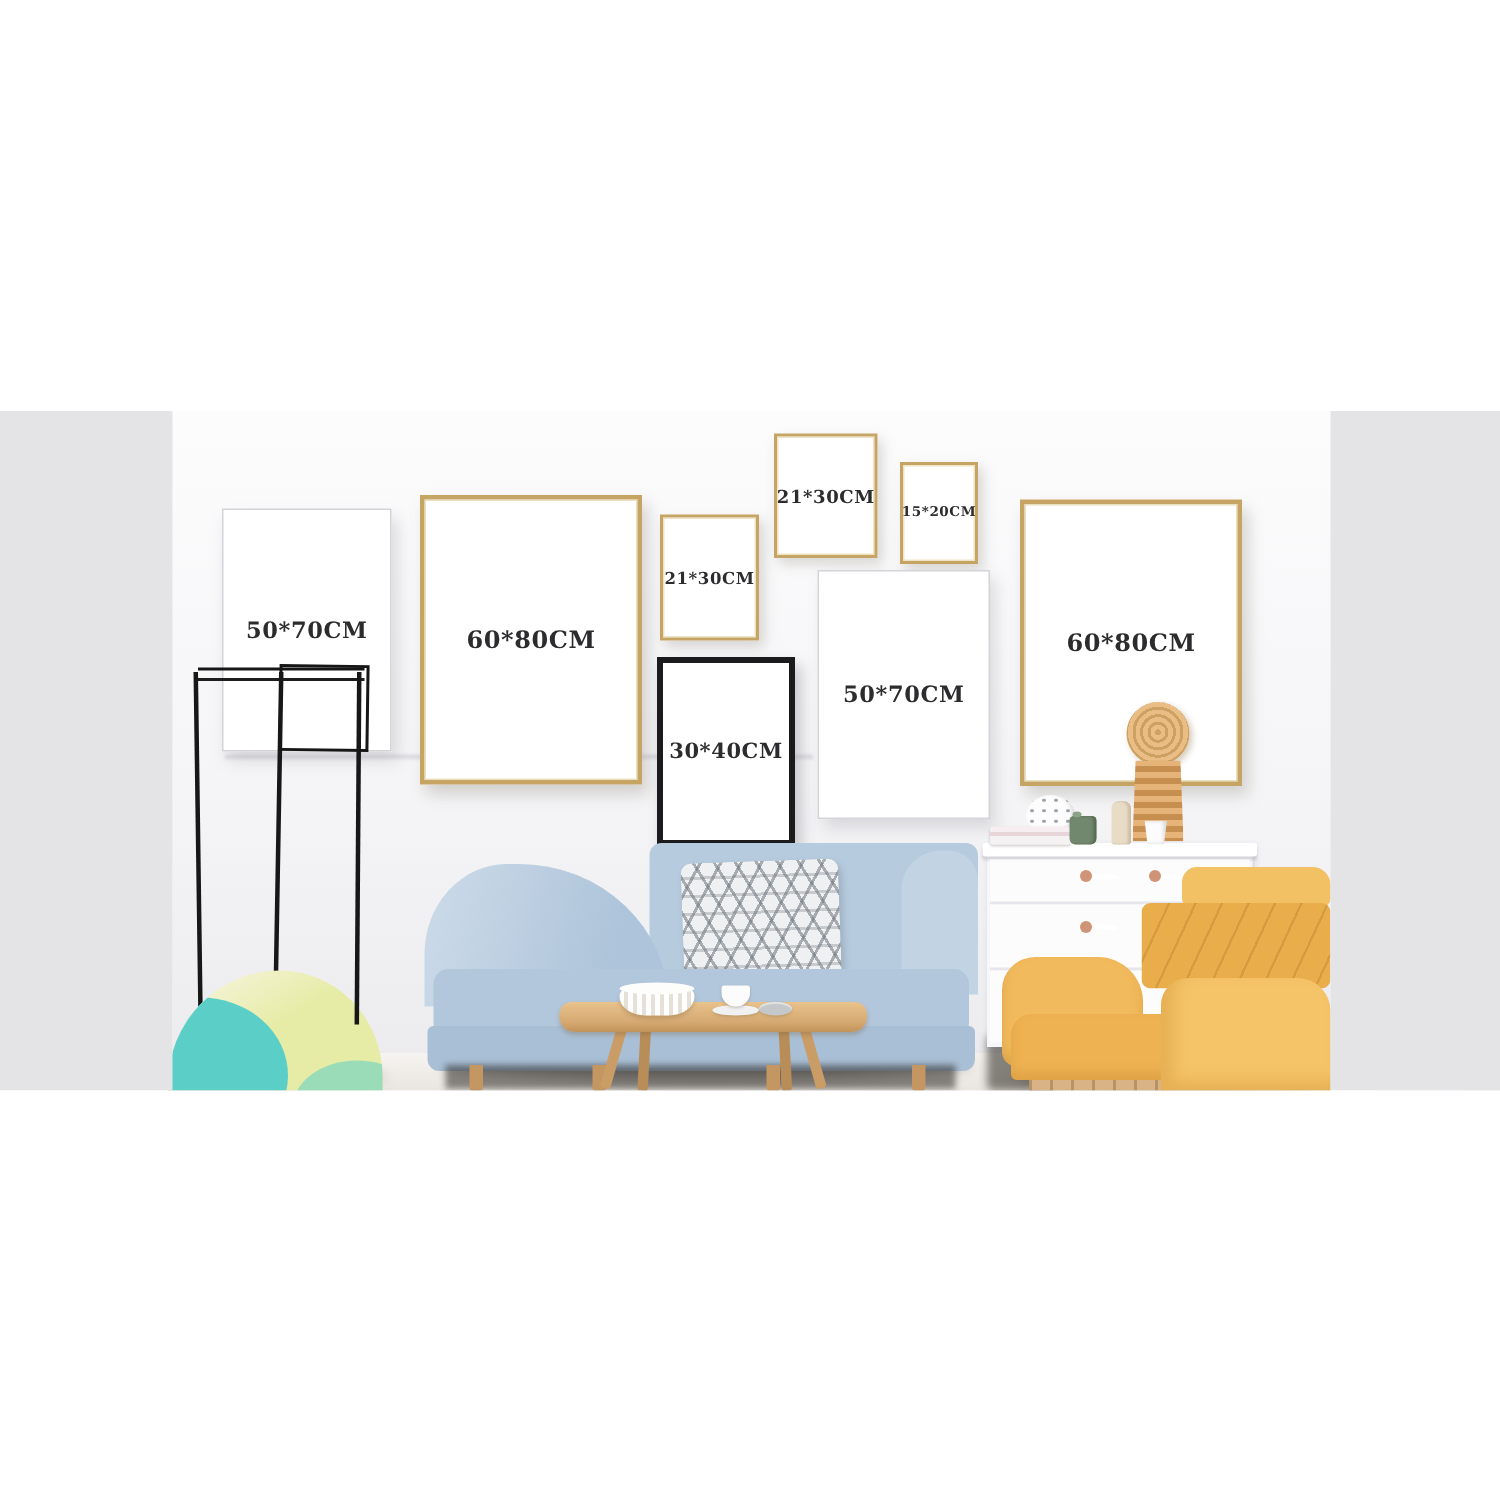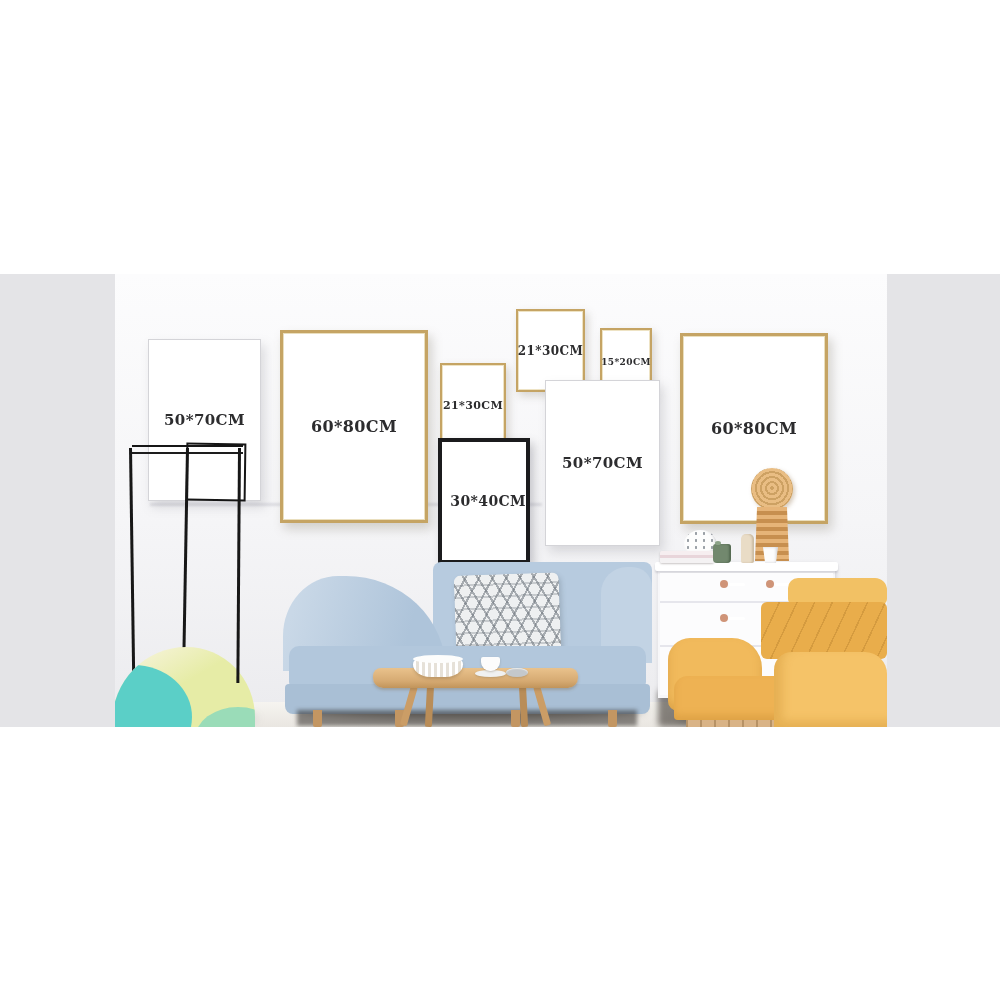--- a/index.html
+++ b/index.html
@@ -15,27 +15,27 @@
   .band.right{left:887px;width:113px;background:var(--side-band,#e4e4e7);}
   .floor{position:absolute;left:115px;top:428px;width:772px;height:25px;z-index:1;
         background:linear-gradient(180deg,#f6f4f0,#e9e6e1);}
   .shelf-line{position:absolute;left:150px;top:229px;width:392px;height:3px;z-index:2;
         background:rgba(185,185,196,.4);filter:blur(1px);}
 
   
   .frame{position:absolute;z-index:3;background:#fff;display:flex;align-items:center;justify-content:center;}
   .frame .flabel{color:var(--frame-text,#2c2c2e);font-weight:600;letter-spacing:.4px;white-space:nowrap;}
   .frame.gold3{border:3px solid var(--gold-frame,#c5a464);box-shadow:4px 6px 10px rgba(120,112,95,.28), inset 0 0 0 1px #eadfbe;}
-  .frame.gold2{border:2px solid var(--gold-frame,#c5a464);box-shadow:3px 4px 8px rgba(120,112,95,.25), inset 0 0 0 1px #eee3c4;margin-top:20px;}
+  .frame.gold2{border:2px solid var(--gold-frame,#c5a464);box-shadow:3px 4px 8px rgba(120,112,95,.25), inset 0 0 0 1px #eee3c4;}
   .frame.white{border:1px solid var(--white-frame,#d4d4d8);box-shadow:4px 6px 10px rgba(130,130,140,.25), inset 0 0 0 2px #ffffff;}
   .frame.black{border:4px solid var(--black-frame,#1b1b1d);box-shadow:4px 5px 9px rgba(90,90,100,.3);}
   .f1{left:148px;top:65px;width:111px;height:160px;font-size:15px;}
   .f2{left:280px;top:56px;width:142px;height:187px;font-size:16px;}
   .f3{left:440px;top:69px;width:62px;height:80px;font-size:11px;}
-  .f4{left:438px;top:164px;width:84px;height:118px;font-size:14px;justify-content:flex-end;}
+  .f4{left:438px;top:164px;width:84px;height:118px;font-size:14px;}
   .f5{left:516px;top:15px;width:65px;height:79px;font-size:12px;}
   .f6{left:600px;top:34px;width:48px;height:64px;font-size:9px;align-items:center;}
   .f7{left:545px;top:106px;width:113px;height:164px;font-size:15px;}
   .f8{left:680px;top:59px;width:142px;height:185px;font-size:16px;}
 
   
   .easel-bar{position:absolute;left:132px;top:171px;width:111px;height:5px;z-index:4;
         border-top:2px solid #161616;border-bottom:2px solid #1d1d1d;}
   .easel-box{position:absolute;left:186px;top:169px;width:56px;height:54px;z-index:4;
         border:2.5px solid #161616;transform:rotate(.8deg);}

